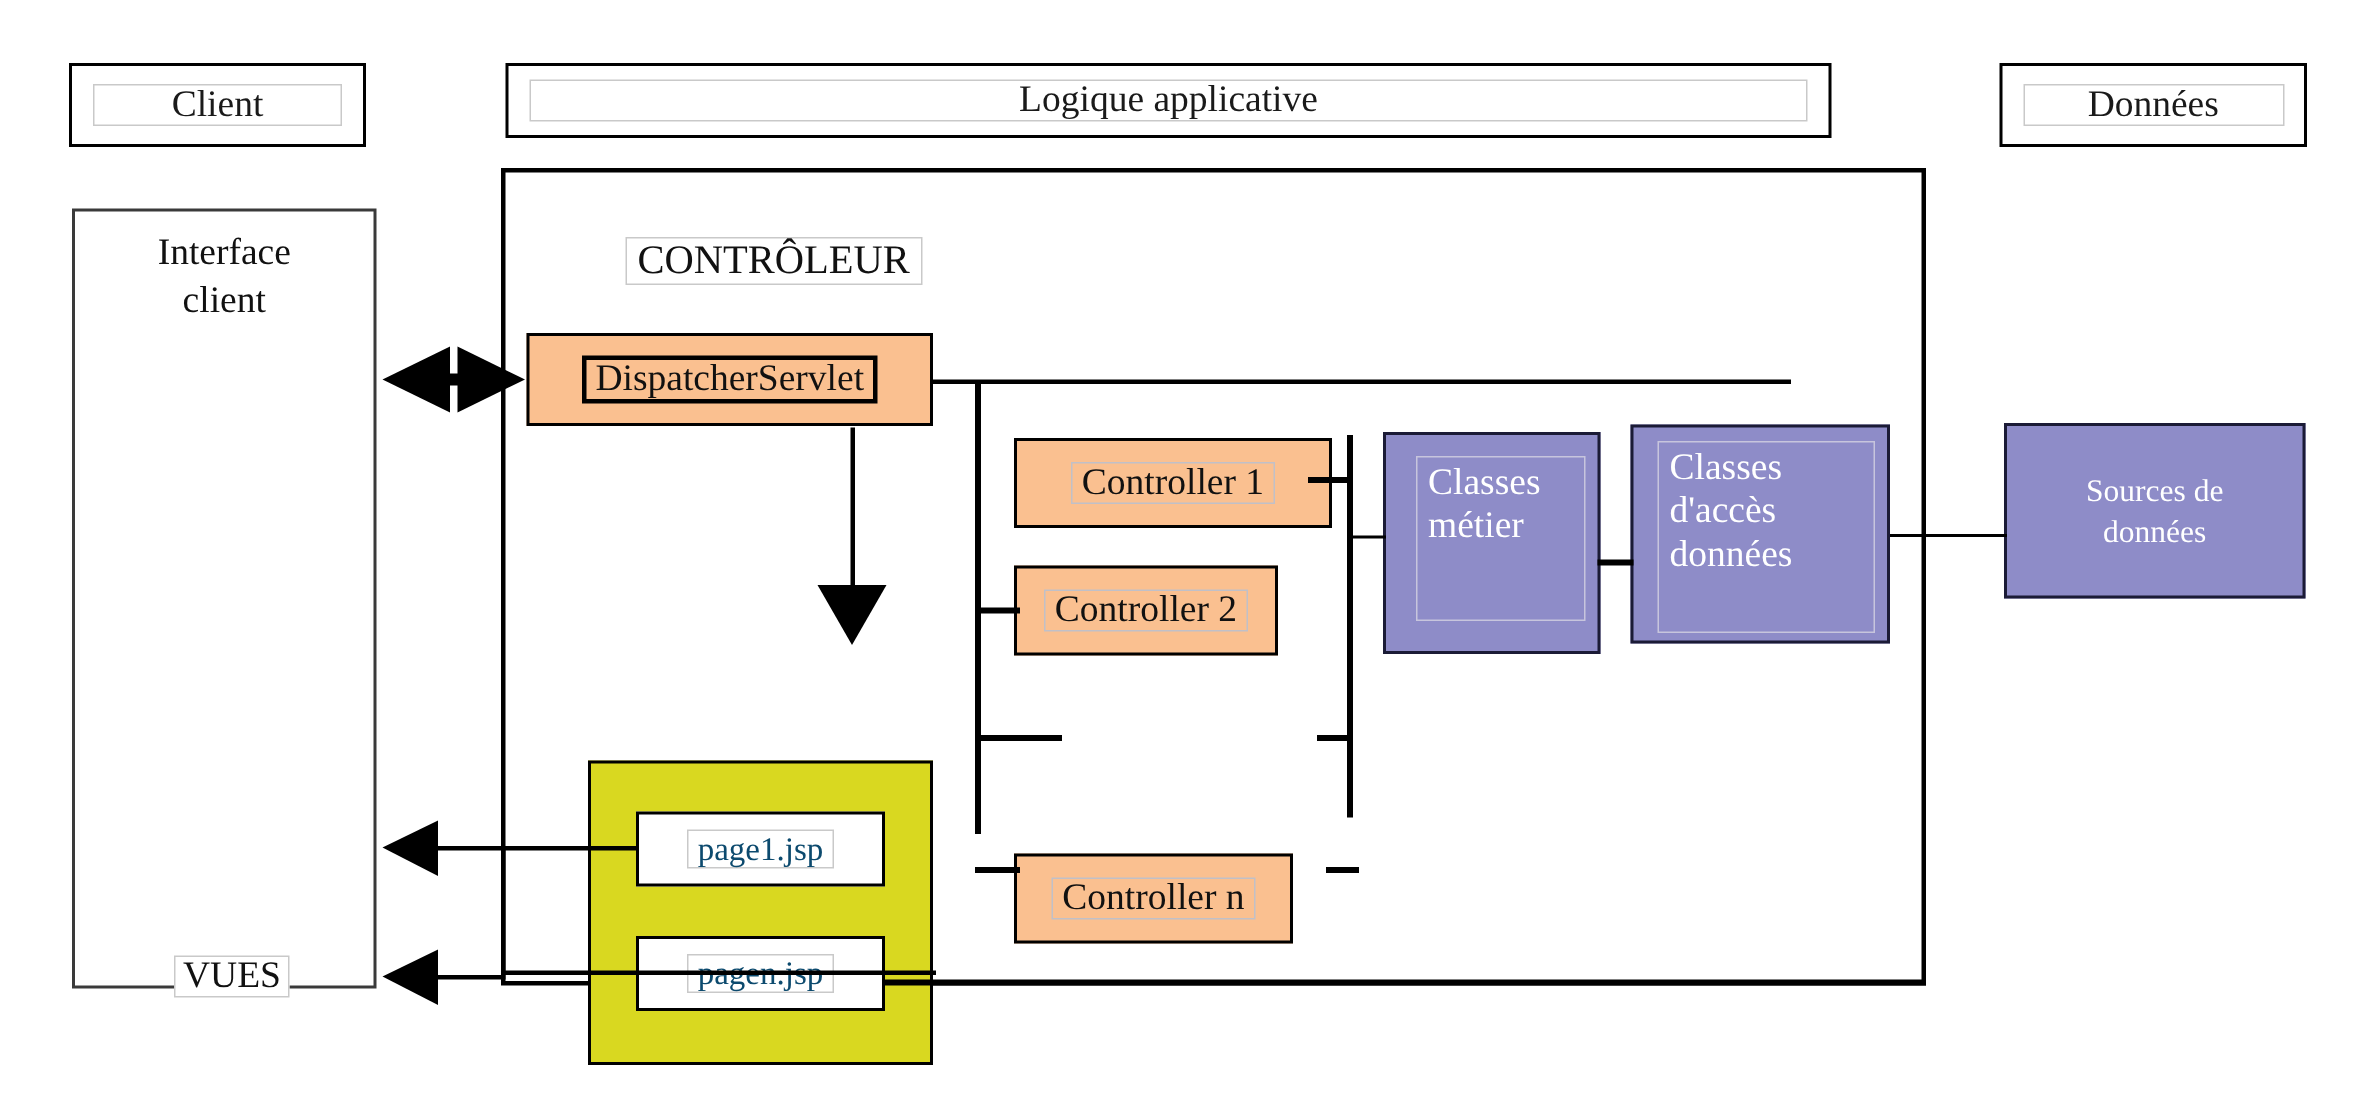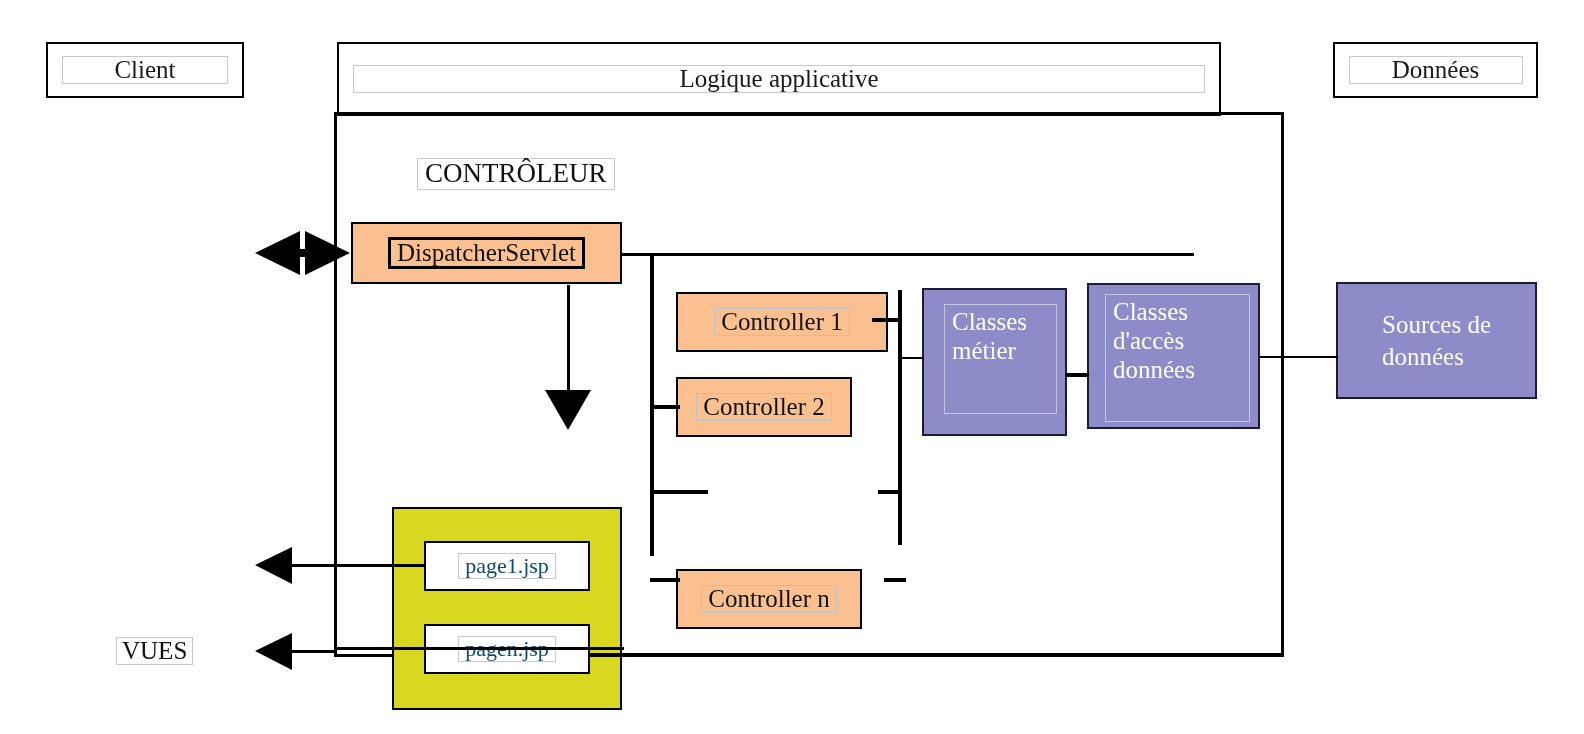--- a/index.html
+++ b/index.html
@@ -115,30 +115,36 @@
 </style>
 </head>
 <body>
 
 <div id="canvas">
 
   <div class="abs plainbox hdr center-flex" style="left:46px; top:42px; width:198px; height:56px;">
     <span class="innerlabel" style="width:152px; text-align:center;">Client</span>
   </div>
 
-  <div class="abs plainbox hdr center-flex" style="left:337px; top:42px; width:884px; height:74px;">
+  <div class="abs plainbox hdr center-flex" style="left:337px; top:42px; width:884px; height:50px;">
     <span class="innerlabel" style="width:838px; text-align:center;">Logique applicative</span>
   </div>
 
   <div class="abs plainbox hdr center-flex" style="left:1333px; top:42px; width:205px; height:56px;">
     <span class="innerlabel" style="width:160px; text-align:center;">Données</span>
   </div>
 
   <div class="abs" style="left:334px; top:112px; width:950px; height:545px; border:3px solid #000000; background:transparent;"></div>
 
+  <div class="abs plainbox" style="left:48px; top:139px; width:203px; height:520px; border:2px solid #3a3a3a;">
+    <div class="iface-text" style="margin-top:12px;">
+      <div>Interface</div>
+      <div>client</div>
+    </div>
+  </div>
 
   <div class="abs" style="left:116px; top:637px;">
     <span class="vues-label">VUES</span>
   </div>
 
   <div class="abs" style="left:417px; top:158px;">
     <span class="ctrl-label">CONTRÔLEUR</span>
   </div>
 
   <div class="abs orange center-flex" style="left:351px; top:222px; width:271px; height:62px;">
@@ -166,21 +172,21 @@
 
   <div class="abs purple" style="left:1087px; top:283px; width:173px; height:146px;">
     <div class="inner" style="margin:9px 8px 9px 16px; height:128px;">
       <div>Classes</div>
       <div>d'accès</div>
       <div>données</div>
     </div>
   </div>
 
   <div class="abs purple center-flex" style="left:1336px; top:282px; width:201px; height:117px;">
-    <div style="color:#ffffff; font-size:25px; text-align:left; line-height:1.25;">
+    <div style="color:#ffffff; font-size:21px; text-align:center; line-height:1.25;">
       <div>Sources de</div>
       <div>données</div>
     </div>
   </div>
 
   <div class="abs yellow" style="left:392px; top:507px; width:230px; height:203px;"></div>
 
   <div class="abs jspbox center-flex" style="left:424px; top:541px; width:166px; height:50px;">
     <span class="innerlabel">page1.jsp</span>
   </div>

